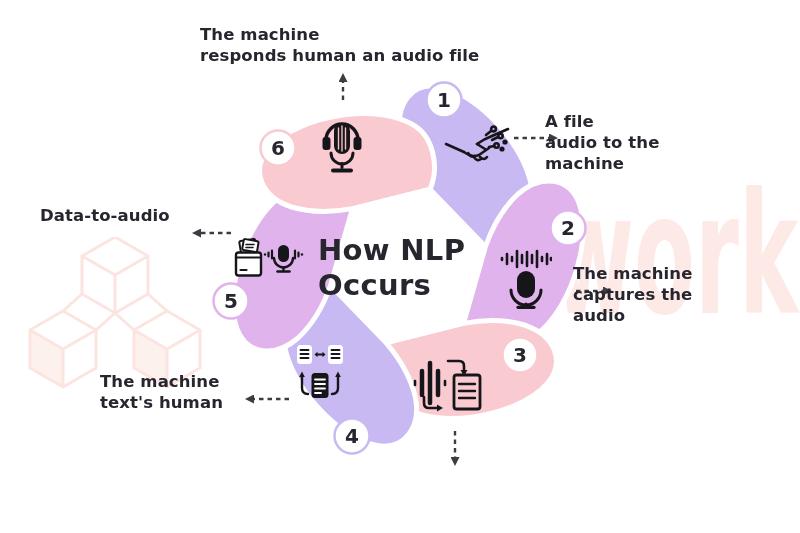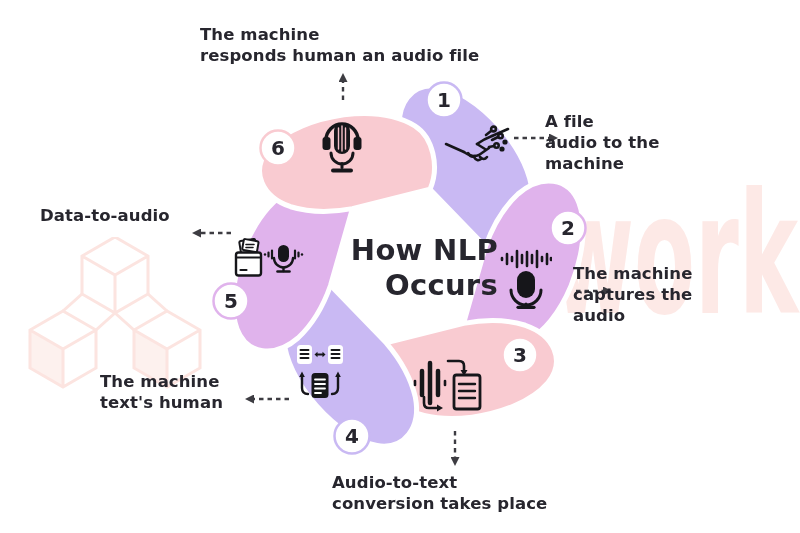--- a/index.html
+++ b/index.html
@@ -7,21 +7,21 @@
     position:relative;width:800px;height:533px;overflow:hidden;background:#ffffff;
     font-family:"DejaVu Sans","Liberation Sans",sans-serif;
   }
   .abs{position:absolute;}
   .caption{
     position:absolute;text-align:left;color:#27262e;
     font-size:16.5px;line-height:21px;font-weight:600;letter-spacing:.1px;
   }
   .caption span{display:block;}
   #title{
-    position:absolute;left:318px;top:233px;width:180px;text-align:right;
+    position:absolute;left:318px;top:233px;width:180px;text-align:left;
     color:#27262e;font-size:29px;line-height:35px;font-weight:600;letter-spacing:.3px;
   }
   #title span{display:block;}
   svg{display:block;}
   .icon-svg{position:absolute;}
 </style>
 </head>
 <body>
 
 <div id="canvas">
@@ -200,24 +200,20 @@
     <span>audio to the</span>
     <span>machine</span>
   </div>
 
   <div class="caption" style="left:573px;top:263px;width:150px">
     <span>The machine</span>
     <span>captures the</span>
     <span>audio</span>
   </div>
 
-  <div class="caption" style="left:332px;top:472px;width:250px">
-    <span>Audio-to-text</span>
-    <span>conversion takes place</span>
-  </div>
 
   <div class="caption" style="left:100px;top:371px;width:160px">
     <span>The machine</span>
     <span>text's human</span>
   </div>
 
   <div class="caption" style="left:40px;top:205px;width:160px">
     <span>Data-to-audio</span>
   </div>
 

